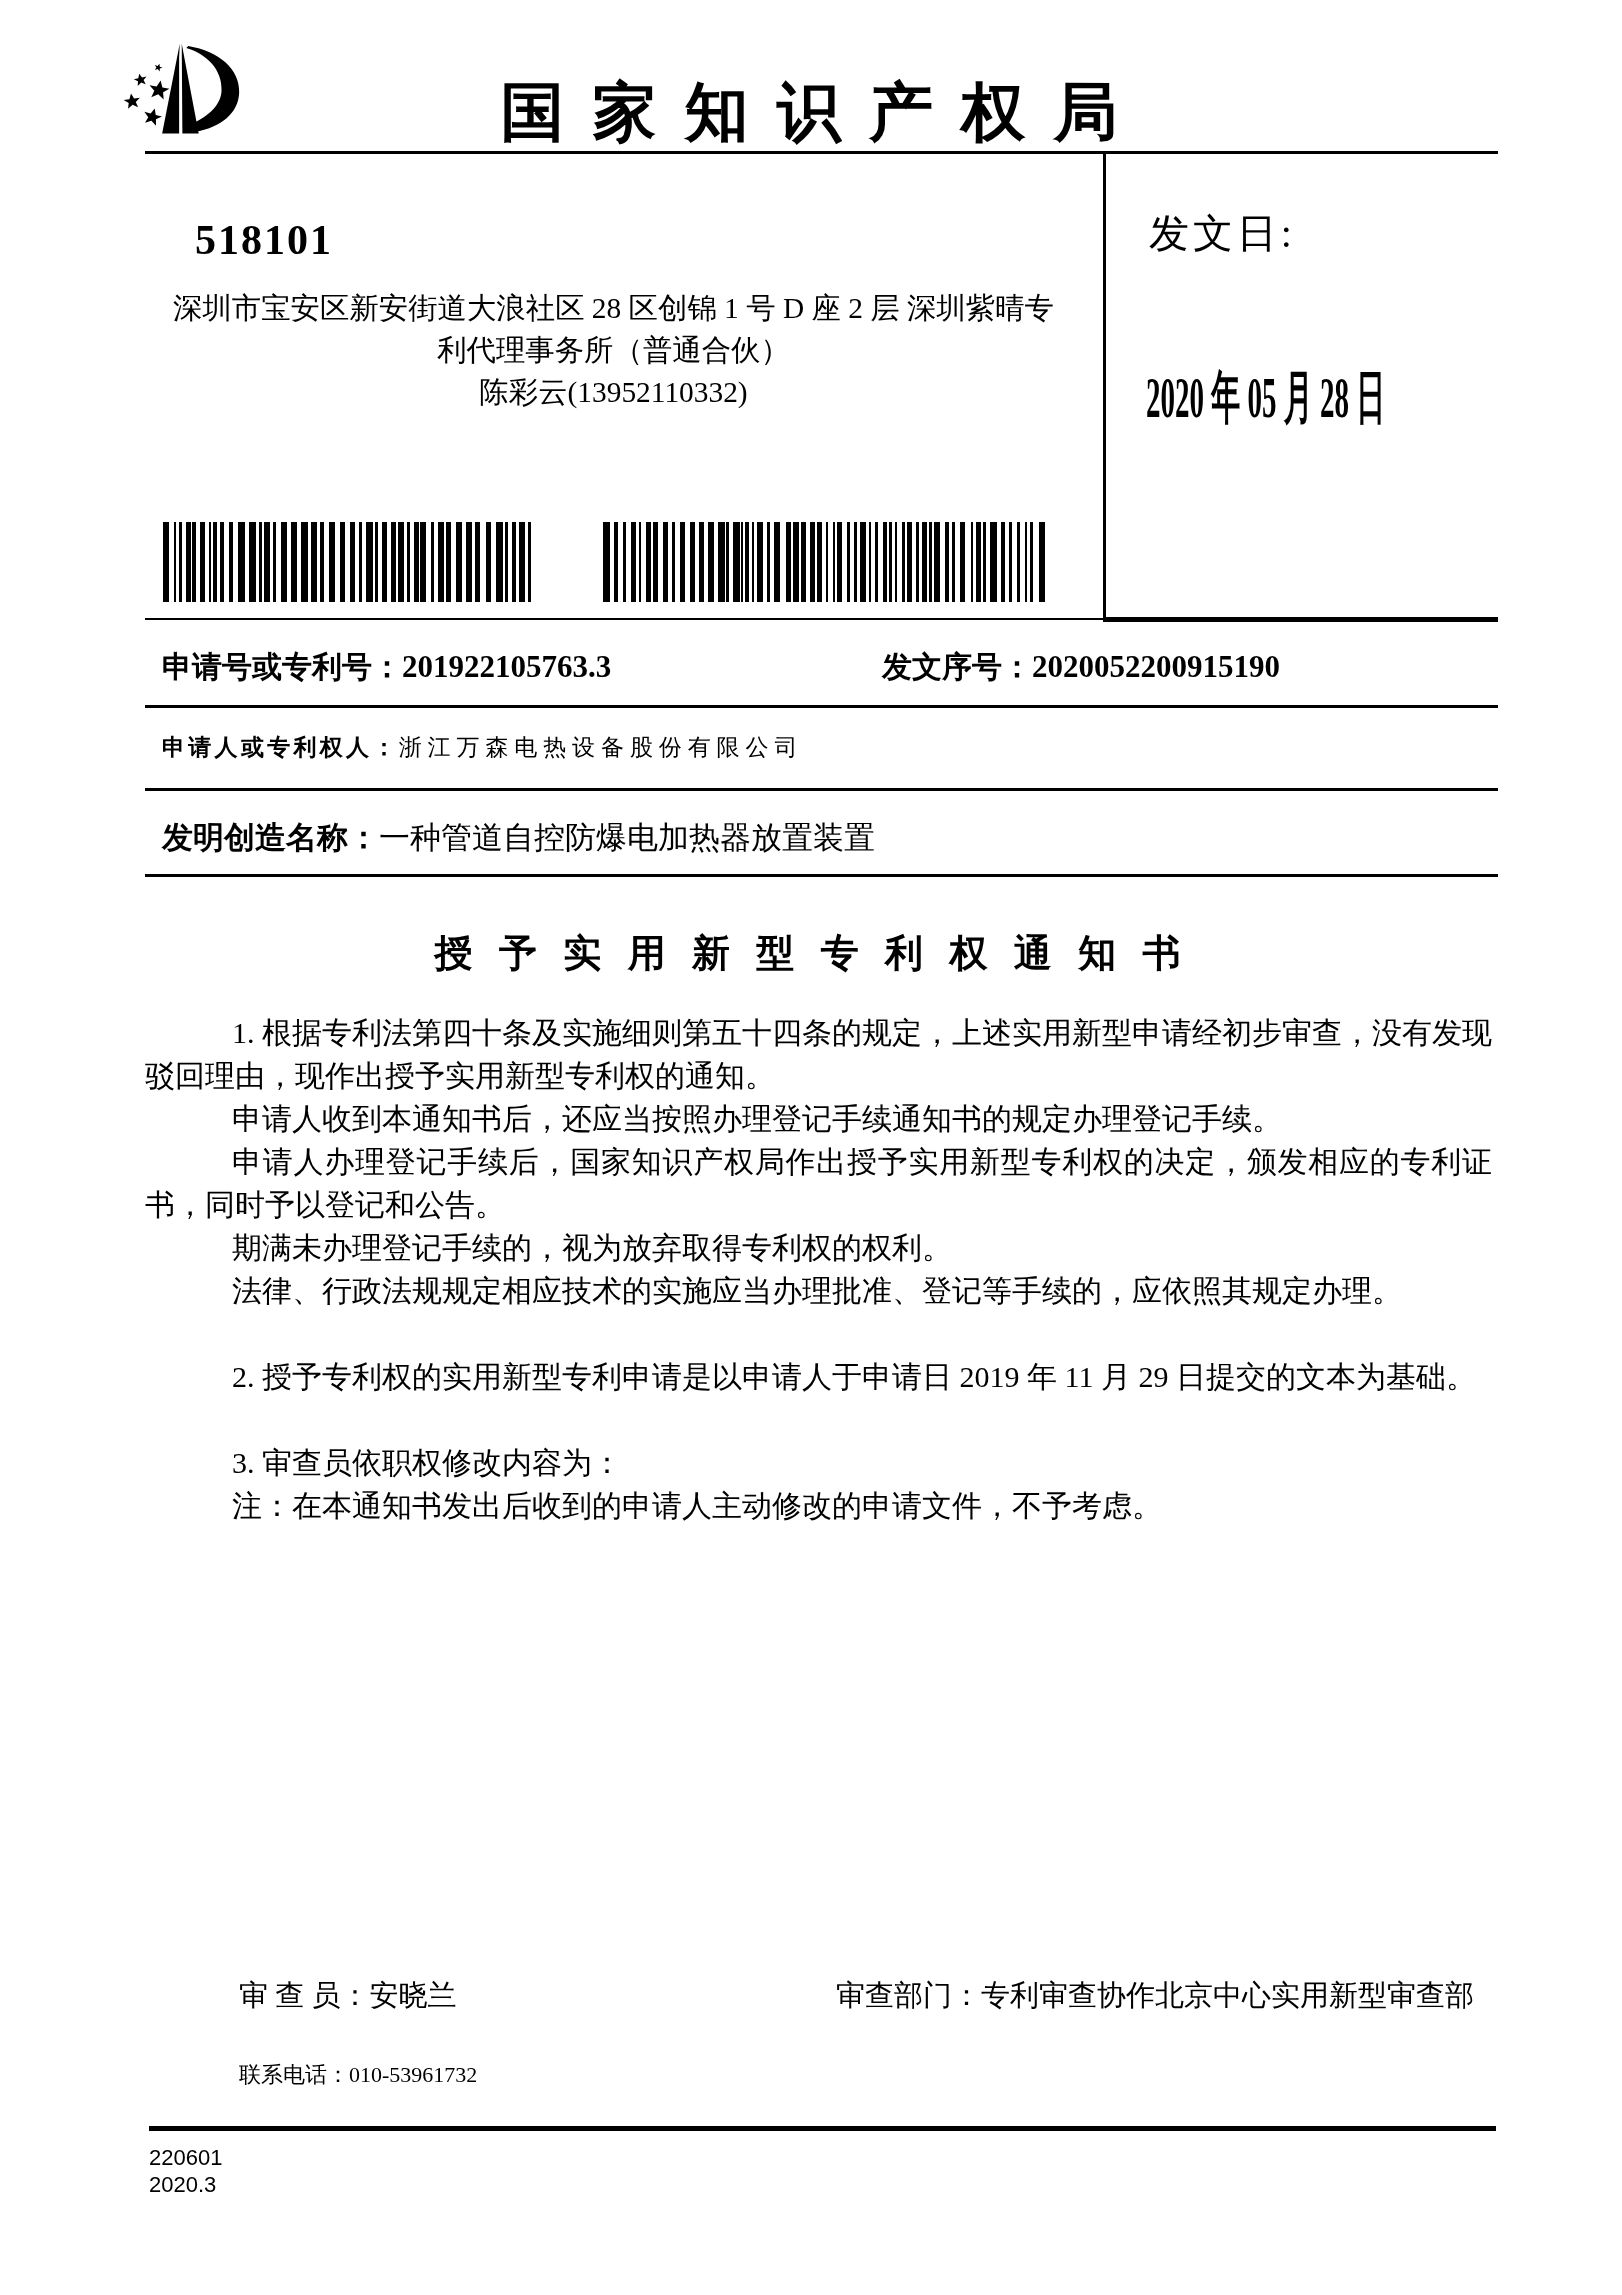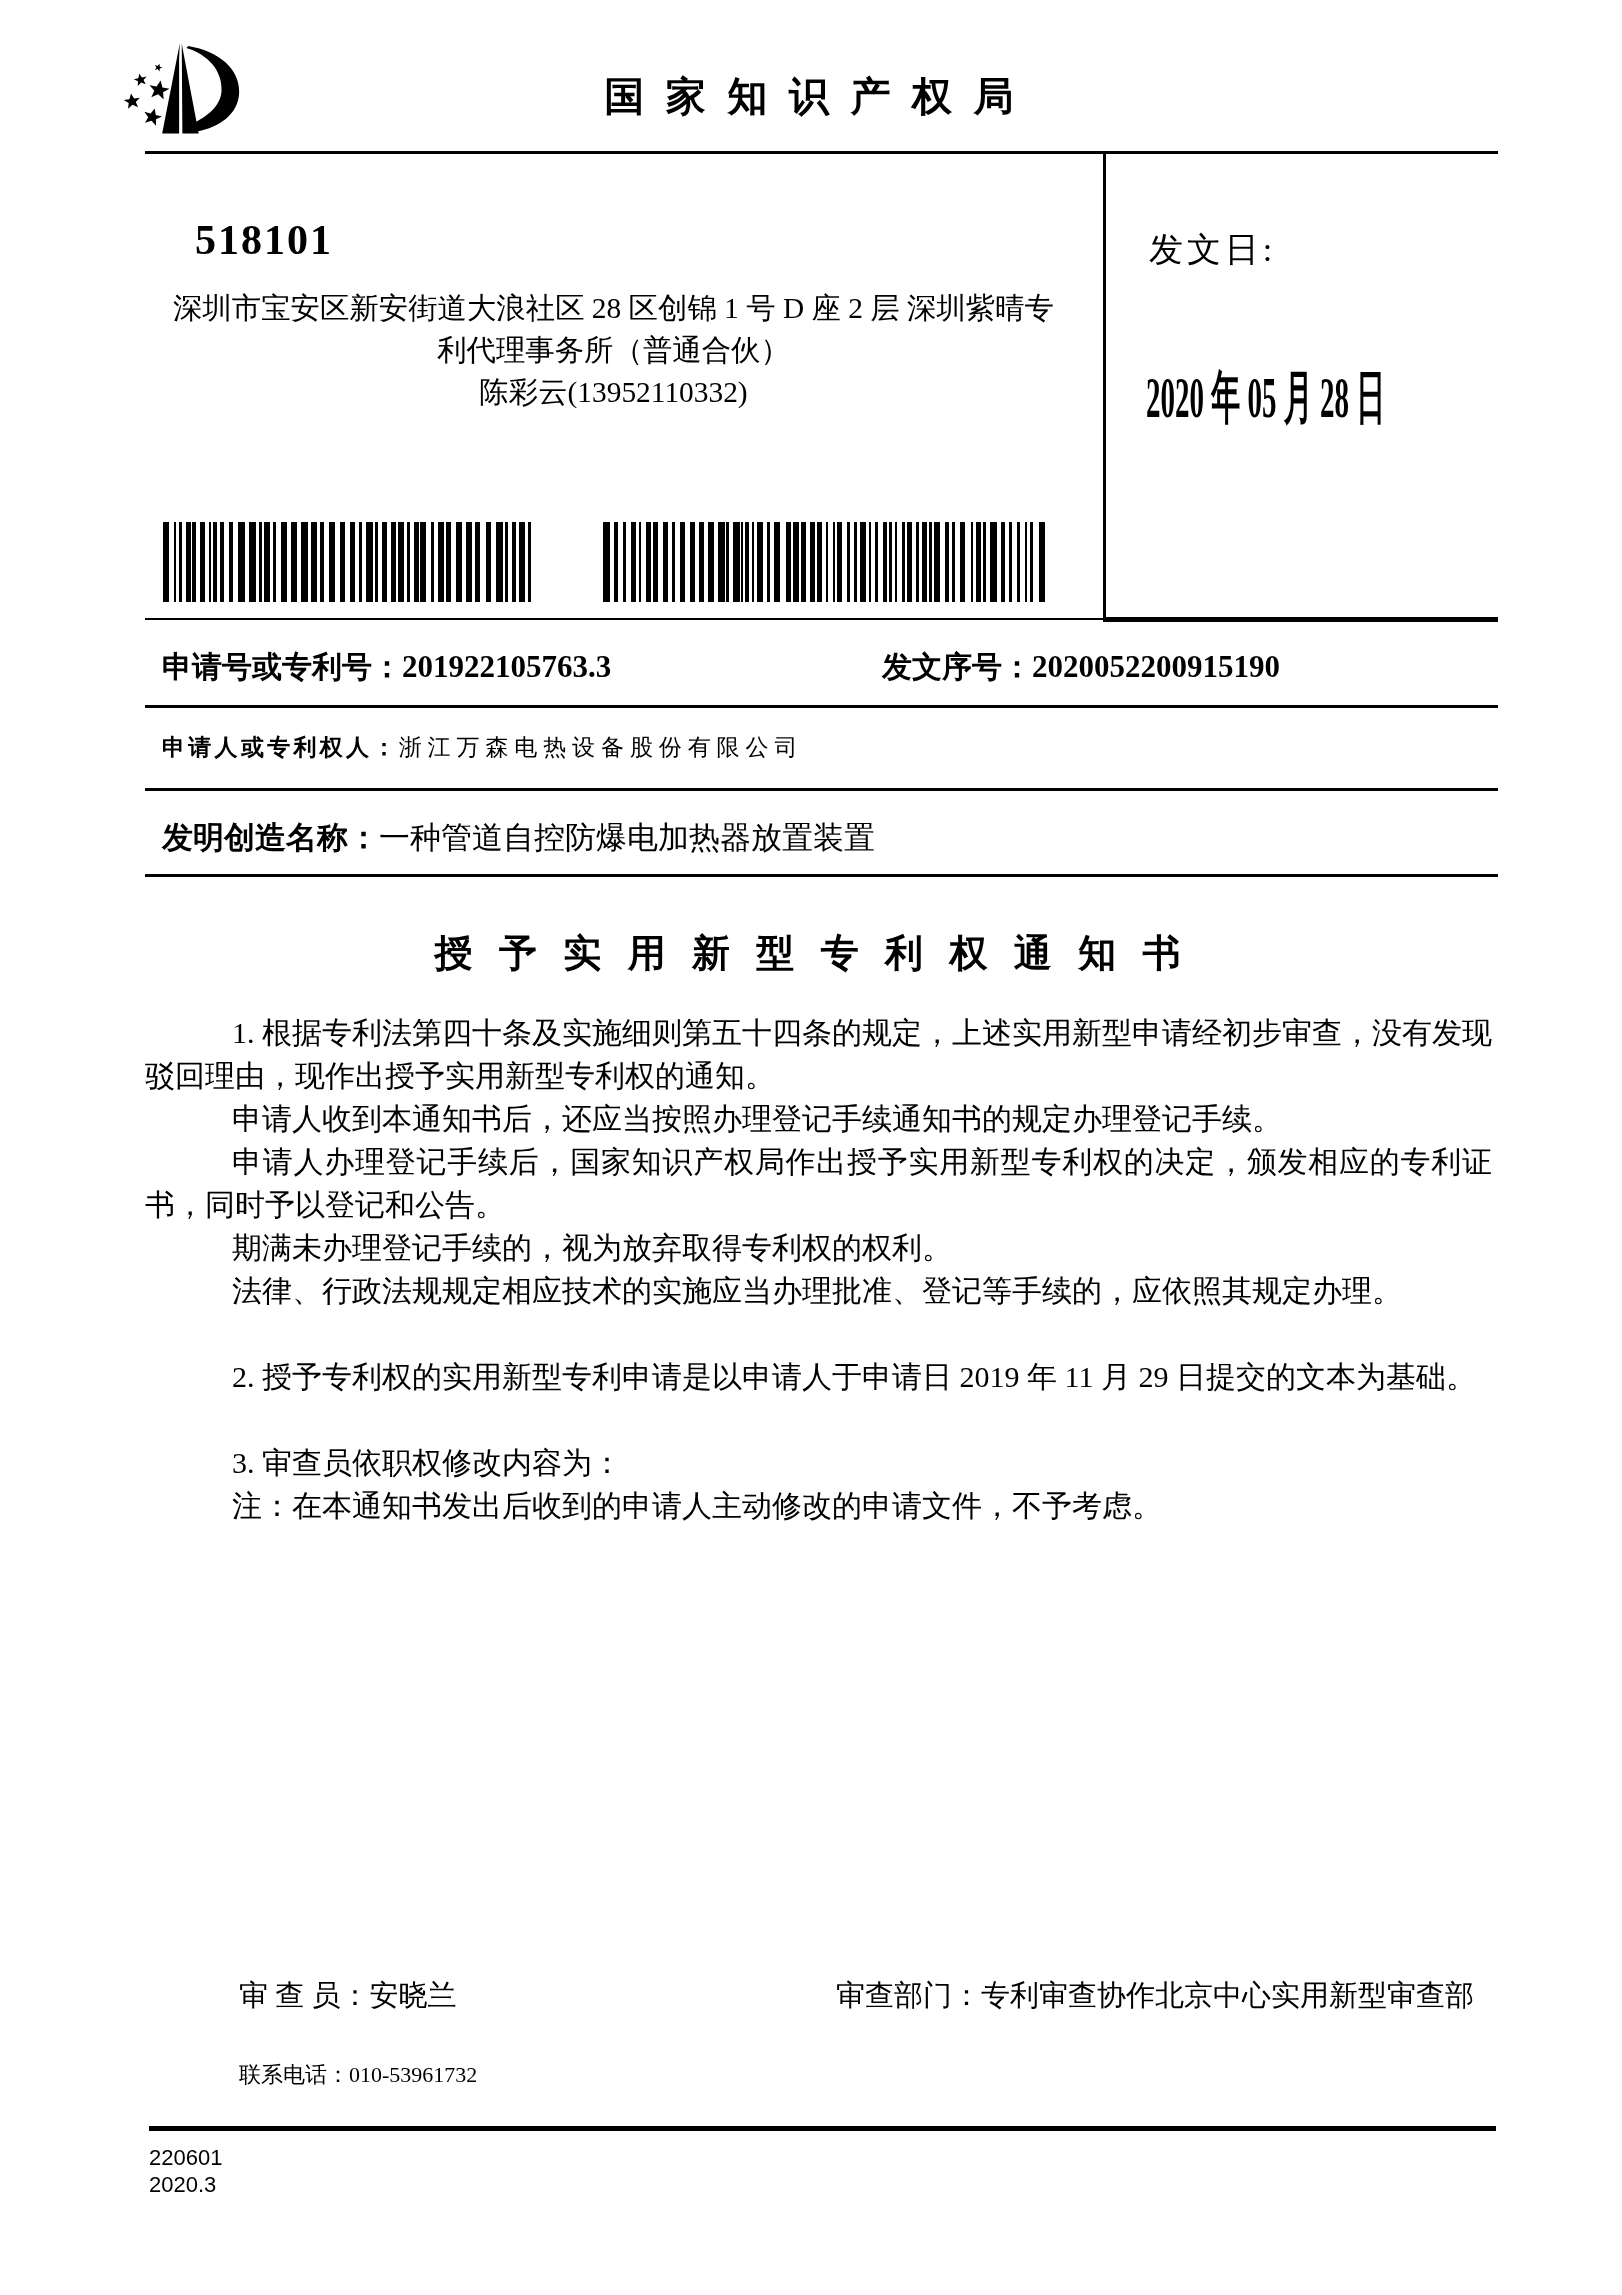--- a/index.html
+++ b/index.html
@@ -12,34 +12,34 @@
     font-family: "Liberation Serif", serif;
     overflow: hidden;
   }
   .rule { position: absolute; background: #000; }
 
   .logo { position: absolute; left: 123px; top: 38px; width: 124px; height: 101px; }
 
   .agency-title {
     position: absolute; left: 0; top: 69px; width: 100%;
     text-align: center; font-family: "Liberation Sans", sans-serif;
-    font-weight: bold; font-size: 40px; letter-spacing: 5.2px; white-space: nowrap;
+    font-weight: bold; font-size: 64px; letter-spacing: 5.2px; white-space: nowrap;
   }
 
   .postcode {
     position: absolute; left: 195px; top: 216px;
     font-size: 42px; font-weight: bold; letter-spacing: 2px;
     font-family: "Liberation Serif", serif;
   }
   .address {
     position: absolute; left: 145px; top: 287px; width: 937px;
     text-align: center; font-size: 29.4px; line-height: 42px;
   }
 
-  .dispatch-label { position: absolute; left: 1149px; top: 227px; font-size: 34px; letter-spacing: 3.9px; }
+  .dispatch-label { position: absolute; left: 1149px; top: 206px; font-size: 40px; letter-spacing: 3.9px; }
   .dispatch-date {
     position: absolute; left: 1146px; top: 359px;
     font-size: 58px; font-weight: bold; white-space: nowrap;
     transform: scaleX(0.5); transform-origin: left top;
     font-family: "Liberation Serif", serif;
   }
 
   .barcode { position: absolute; top: 522px; height: 80px; }
   .barcode i { position: absolute; top: 0; bottom: 0; background: #000; }
   .barcode-1 { left: 163px; width: 370px; }

